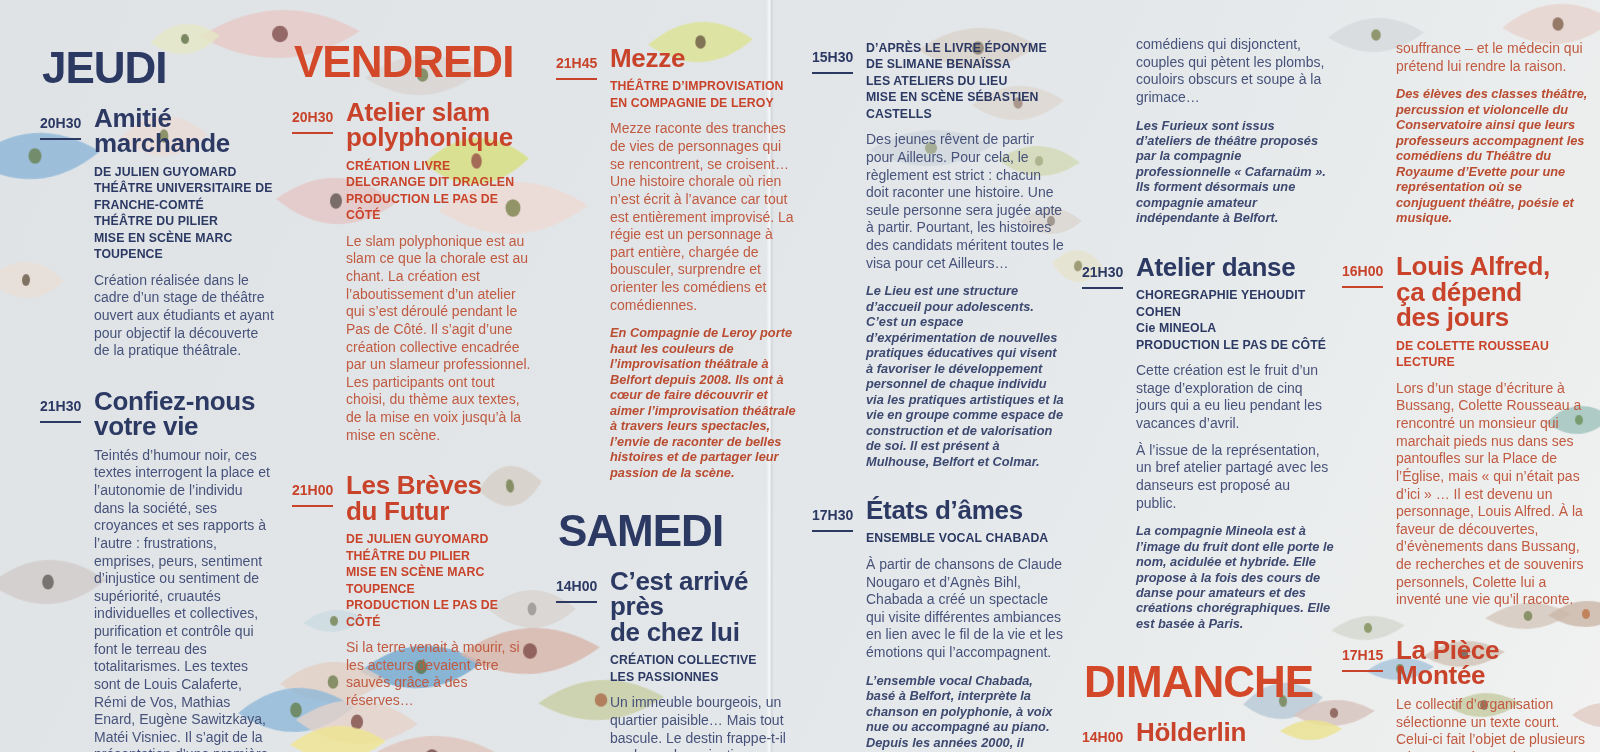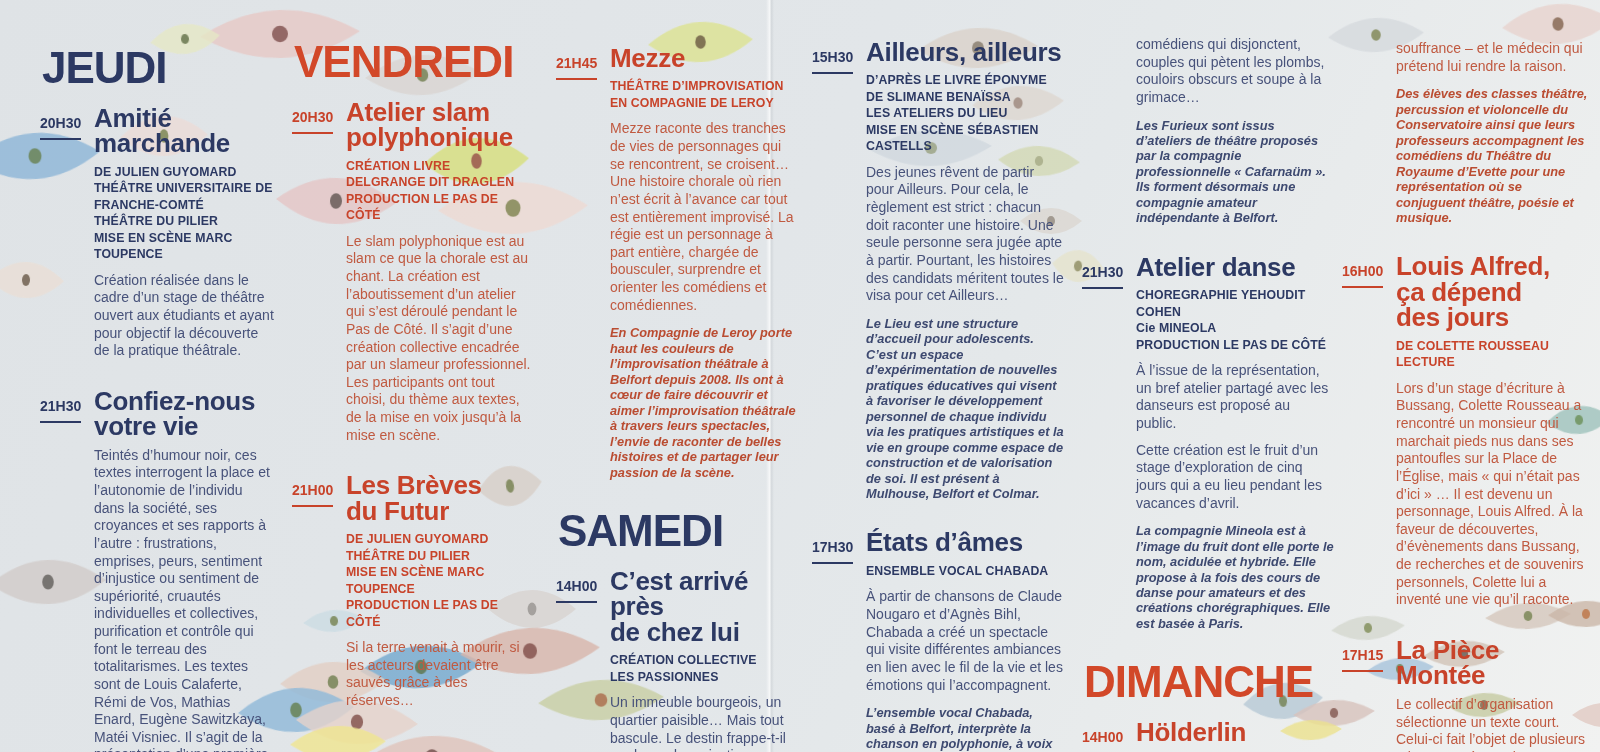--- a/index.html
+++ b/index.html
@@ -271,21 +271,20 @@
         <div class="credits">
           <p class="credit-line">CRÉATION COLLECTIVE</p>
           <p class="credit-line">LES PASSIONNES</p>
         </div>
         <p class="body">Un immeuble bourgeois, un quartier paisible… Mais tout bascule. Le destin frappe-t-il par hasard, par justice ou par acharnement ? Doit-on se battre pour sa destinée ou juste laisser filer ? Du drame au sarcastique, du cauchemar au burlesque, venez vivre les émotions de quatre personnages au naturel si différent. La poésie du théâtre contemporain, pour rêver une hantise drôle et dramatique.</p>
       </div>
     </div>
     <div class="column" style="left: 812px; top: 40px; width: 252px;">
       <div class="event c-navy">
         <div class="time"><span>15H30</span></div>
-        <h2 class="title">Ailleurs, ailleurs</h2>
         <div class="credits">
           <p class="credit-line">D’APRÈS LE LIVRE ÉPONYME DE SLIMANE BENAÏSSA</p>
           <p class="credit-line">LES ATELIERS DU LIEU</p>
           <p class="credit-line">MISE EN SCÈNE SÉBASTIEN CASTELLS</p>
         </div>
         <p class="body">Des jeunes rêvent de partir pour Ailleurs. Pour cela, le règlement est strict : chacun doit raconter une histoire. Une seule personne sera jugée apte à partir. Pourtant, les histoires des candidats méritent toutes le visa pour cet Ailleurs…</p>
         <p class="note">Le Lieu est une structure d’accueil pour adolescents. C’est un espace d’expérimentation de nouvelles pratiques éducatives qui visent à favoriser le développement personnel de chaque individu via les pratiques artistiques et la vie en groupe comme espace de construction et de valorisation de soi. Il est présent à Mulhouse, Belfort et Colmar.</p>
       </div>
       <div class="event c-navy">
         <div class="time"><span>17H30</span></div>
@@ -303,22 +302,22 @@
         <p class="note">Les Furieux sont issus d’ateliers de théâtre proposés par la compagnie professionnelle « Cafarnaüm ». Ils forment désormais une compagnie amateur indépendante à Belfort.</p>
       </div>
       <div class="event c-navy">
         <div class="time"><span>21H30</span></div>
         <h2 class="title">Atelier danse</h2>
         <div class="credits">
           <p class="credit-line">CHOREGRAPHIE YEHOUDIT COHEN</p>
           <p class="credit-line">Cie MINEOLA</p>
           <p class="credit-line">PRODUCTION LE PAS DE CÔTÉ</p>
         </div>
+        <p class="body">Cette création est le fruit d’un stage d’exploration de cinq jours qui a eu lieu pendant les vacances d’avril.</p>
         <p class="body">À l’issue de la représentation, un bref atelier partagé avec les danseurs est proposé au public.</p>
-        <p class="body">Cette création est le fruit d’un stage d’exploration de cinq jours qui a eu lieu pendant les vacances d’avril.</p>
         <p class="note">La compagnie Mineola est à l’image du fruit dont elle porte le nom, acidulée et hybride. Elle propose à la fois des cours de danse pour amateurs et des créations chorégraphiques. Elle est basée à Paris.</p>
       </div>
       <h1 class="day c-red">DIMANCHE</h1>
       <div class="event c-red">
         <div class="time"><span>14H00</span></div>
         <h2 class="title">Hölderlin</h2>
       </div>
     </div>
     <div class="column" style="left: 1342px; top: 40px; width: 252px;">
       <div class="event c-red">

